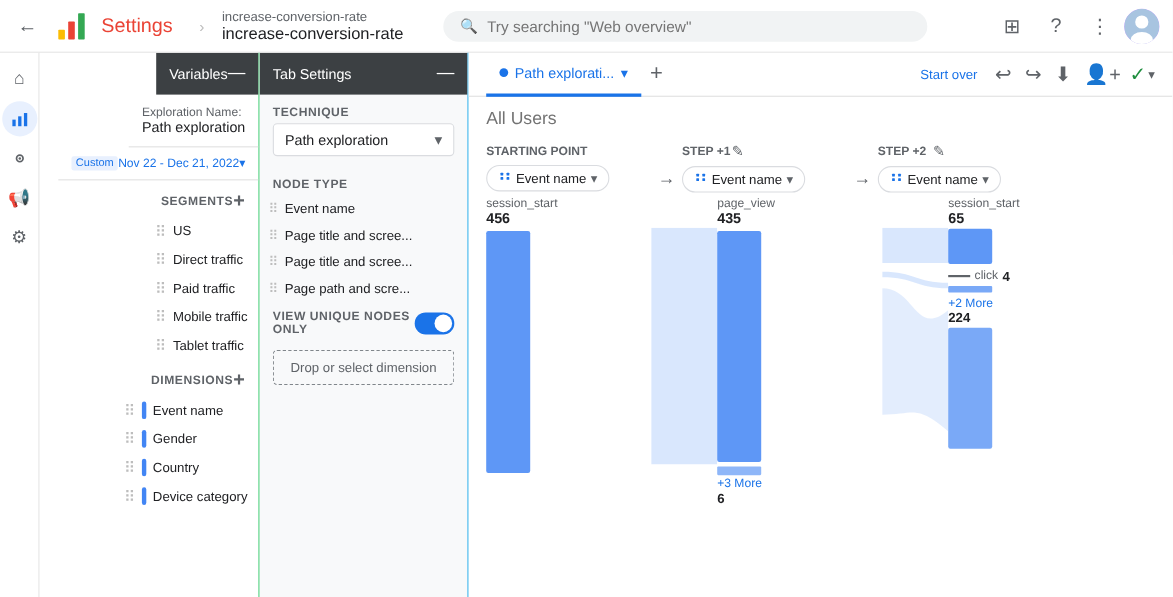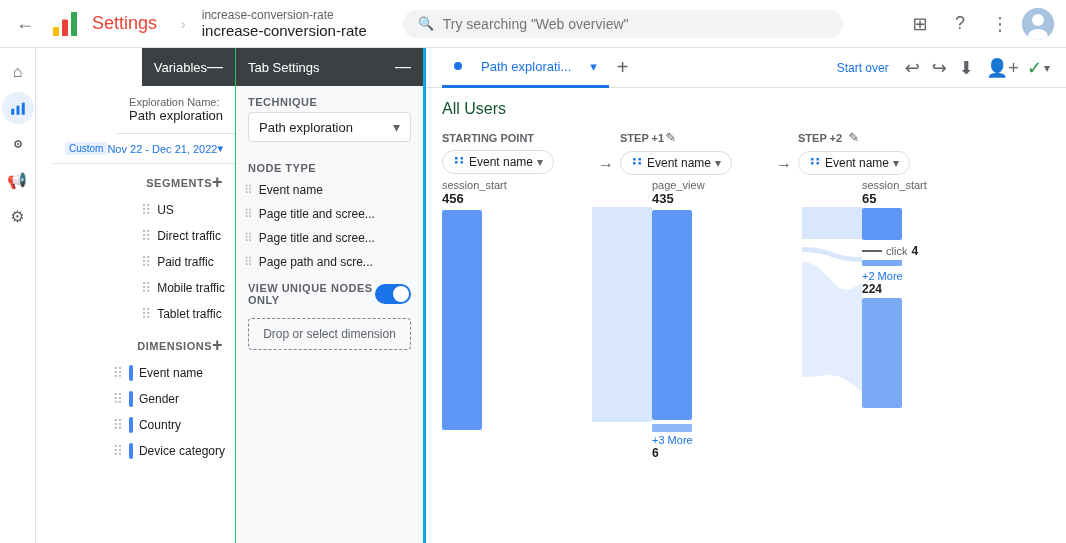--- a/index.html
+++ b/index.html
@@ -69,21 +69,21 @@
     .segment-item, .dimension-item {
       display: flex; align-items: center; padding: 5px 10px 5px 8px; gap: 6px;
       font-size: 12px; color: #202124; cursor: pointer;
     }
     .drag-icon { color: #bdbdbd; font-size: 14px; }
 
     .dimension-item .color-bar { width: 4px; height: 16px; border-radius: 2px; flex-shrink: 0; }
 
     
     .tab-settings-panel {
-      width: 190px; background: #f8f9fa; border-right: 3px solid #0ea5e9;
+      width: 190px; background: #f8f9fa; border-right: 1px solid #0ea5e9;
       display: flex; flex-direction: column; flex-shrink: 0; overflow-y: auto;
     }
 
     .section-label { font-size: 11px; font-weight: 600; color: #5f6368; letter-spacing: 0.5px; padding: 10px 12px 4px; }
 
     .technique-select {
       margin: 0 12px 10px; display: flex; align-items: center; justify-content: space-between;
       border: 1px solid #dadce0; border-radius: 4px; padding: 6px 10px; background: #fff;
       font-size: 13px; cursor: pointer;
     }
@@ -114,34 +114,34 @@
 
     
     .main-content { flex: 1; display: flex; flex-direction: column; overflow: hidden; background: #fff; }
 
     
     .tab-bar {
       display: flex; align-items: center; border-bottom: 1px solid #e0e0e0;
       padding: 0 16px; gap: 4px; background: #fff; height: 40px; flex-shrink: 0;
     }
     .tab-item {
-      display: flex; align-items: center; gap: 19px; padding: 0 12px; height: 40px;
+      display: flex; align-items: center; gap: 6px; padding: 0 12px; height: 40px;
       border-bottom: 3px solid transparent; font-size: 13px; cursor: pointer; color: #5f6368;
     }
     .tab-item.active { border-bottom-color: #1a73e8; color: #1a73e8; }
     .tab-indicator { width: 8px; height: 8px; border-radius: 50%; background: #1a73e8; }
     .tab-add-btn { color: #5f6368; font-size: 20px; cursor: pointer; margin-left: 4px; }
     .tab-actions { margin-left: auto; display: flex; align-items: center; gap: 4px; }
     .tab-action-btn { color: #5f6368; font-size: 18px; cursor: pointer; border: none; background: none; padding: 4px; }
     .start-over-btn { font-size: 12px; color: #1a73e8; cursor: pointer; background: none; border: none; padding: 4px 8px; }
     .check-btn { display: flex; align-items: center; gap: 2px; color: #1e8e3e; font-size: 18px; cursor: pointer; }
 
     
     .exploration-area { flex: 1; overflow: hidden; padding: 12px 16px; display: flex; flex-direction: column; }
-    .exploration-title { font-size: 16px; font-weight: 500; color: #14532d; margin-bottom: 12px; }
+    .exploration-title { font-size: 16px; font-weight: 500; color: #737373; margin-bottom: 12px; }
     .step-selector {
       display: flex; align-items: center; gap: 4px; border: 1px solid #dadce0; border-radius: 20px;
       padding: 4px 10px; font-size: 12px; background: #fff; cursor: pointer; width: fit-content;
     }
   </style>
 </head>
 <body>
 
 <div class="top-nav">
   <span class="nav-back">←</span>

